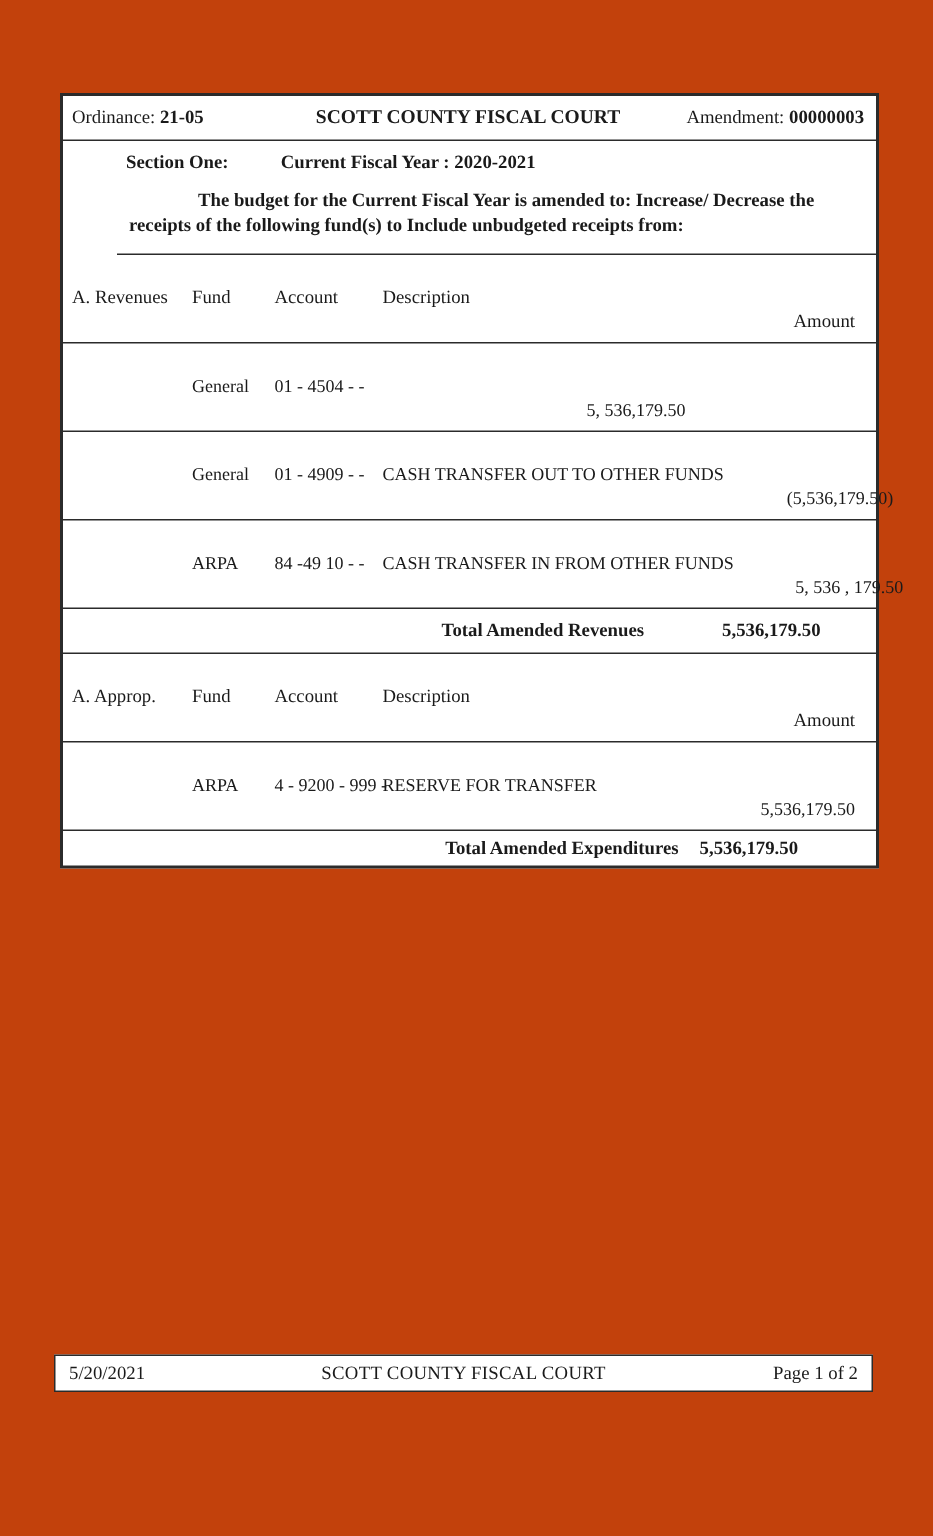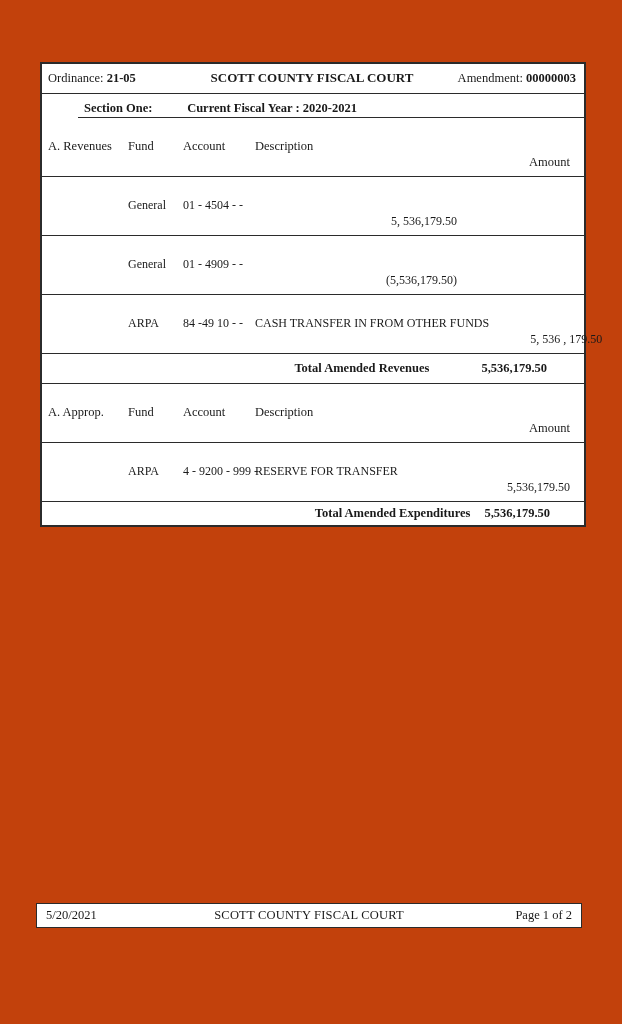--- a/index.html
+++ b/index.html
@@ -74,21 +74,21 @@
 
   .total-row {
     display: flex;
     justify-content: flex-end;
     align-items: center;
     gap: 52px;
     font-weight: bold;
     font-size: 12.5px;
     padding: 7px 37px 7px 6px;
   }
-  .total-exp { gap: 14px; padding-right: 34px; padding-top: 4px; padding-bottom: 4px; }
+  .total-exp { gap: 14px; padding-right: 52px; padding-top: 4px; padding-bottom: 4px; }
 
   
   .footer-box {
     position: absolute;
     left: 36px;
     top: 903px;
     width: 546px;
     height: 25px;
     border: 1px solid #2b2b2b;
     display: flex;
@@ -119,40 +119,42 @@
         <span class="bold">00000003</span>
       </div>
     </div>
 
 
     <div class="section-cell rule-below">
       <div class="section-one">
         <span class="s1-label">Section One:</span>
         <span>Current Fiscal Year : 2020-2021</span>
       </div>
+      <div class="budget-para">The budget for the Current Fiscal Year is amended to: Increase/ Decrease the receipts of the following fund(s) to Include unbudgeted receipts from:</div>
     </div>
 
     <div class="t-row hdr-row rule-below">
       <div>A. Revenues</div>
       <div>Fund</div>
       <div>Account</div>
       <div>Description</div>
       <div class="c-amount">Amount</div>
     </div>
 
     <div class="t-row rule-below">
       <div></div>
       <div>General</div>
       <div>01 - 4504 - -</div>
       <div class="c-amount">5, 536,179.50</div>
     </div>
     <div class="t-row rule-below">
       <div></div>
       <div>General</div>
       <div>01 - 4909 - -</div>
+      <div>CASH TRANSFER OUT TO OTHER FUNDS</div>
       <div class="c-amount">(5,536,179.50)</div>
     </div>
     <div class="t-row rule-below">
       <div></div>
       <div>ARPA</div>
       <div>84 -49 10 - -</div>
       <div>CASH TRANSFER IN FROM OTHER FUNDS</div>
       <div class="c-amount">5, 536 , 179.50</div>
     </div>
 

